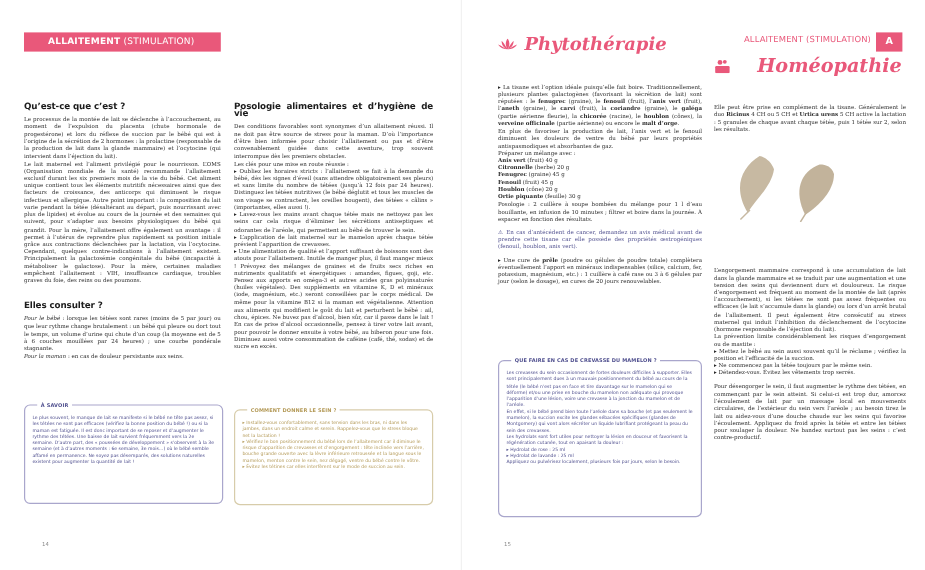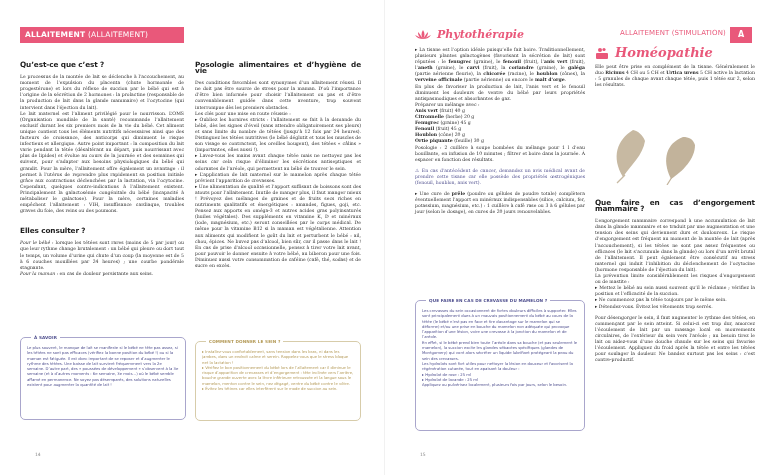--- a/index.html
+++ b/index.html
@@ -4,68 +4,68 @@
 <style>
   * { box-sizing: border-box; margin: 0; padding: 0; }
   html, body { width: 771px; height: 475px; background: #ffffff; overflow: hidden; }
   body { position: relative; font-family: "DejaVu Serif", serif; color: #2a2a2a; }
 
   .page { position: absolute; top: 0; height: 475px; }
   #page-left { left: 0; width: 385px; }
   #page-right { left: 385px; width: 386px; }
   .gutter { position: absolute; left: 384px; top: 0; width: 1px; height: 475px; background: #f1f1f1; }
 
-  .col { position: absolute; font-size: 4.6px; line-height: 6.1px; text-align: justify; }
+  .col { position: absolute; font-size: 4.6px; line-height: 6.1px; text-align: justify; margin-top: 24px; }
   .col p { margin-bottom: 0; }
 
   .section-bar {
     position: absolute; left: 20px; top: 27px; width: 164px; height: 16px;
     background: #e9587a; color: #fff; font-family: "DejaVu Sans", sans-serif;
     font-size: 7.5px; line-height: 16px; padding-left: 5px; letter-spacing: 0.2px;
   }
-  .section-bar b { font-weight: bold; }
+  .section-bar b { font-weight: bold; margin-left: 15px; }
   .section-bar span.light { font-weight: normal; }
 
   .h2 { font-family: "DejaVu Sans", sans-serif; font-weight: bold; font-size: 7.3px; color: #1d1d1d; margin: 0 0 6px 0; letter-spacing: -0.1px; }
 
   .box {
     position: absolute; border-radius: 5px; padding: 7px 6px 5px 6px;
     font-family: "DejaVu Sans", sans-serif; font-size: 3.8px; line-height: 5.3px;
   }
   .box .box-title {
     position: absolute; top: -3px; left: 10px; background: #fff; padding: 0 3px;
     font-weight: bold; font-size: 4.2px; letter-spacing: 0.1px;
   }
   .box.lavender { border: 1px solid #a9a6cc; color: #4f4f8e; }
   .box.lavender .box-title { color: #4f4f8e; }
   .box.beige { border: 1px solid #d7ccaa; color: #b49a58; }
   .box.beige .box-title { color: #b49a58; }
 
   .page-num { position: absolute; top: 452px; font-family: "DejaVu Sans", sans-serif; font-size: 4.5px; color: #888; }
 
-  .phyto-title { position: absolute; left: 30px; top: 28px; font-family: "DejaVu Serif", serif; font-style: italic; font-weight: bold; color: #e9587a; font-size: 11px; display: flex; align-items: center; gap: 6px; }
-  .homeo-title { position: absolute; left: 210px; top: 45px; font-family: "DejaVu Serif", serif; font-style: italic; font-weight: bold; color: #e9587a; font-size: 13px; display: flex; align-items: center; gap: 6px; }
+  .phyto-title { position: absolute; left: 30px; top: 28px; font-family: "DejaVu Serif", serif; font-style: italic; font-weight: bold; color: #e9587a; font-size: 15px; display: flex; align-items: center; gap: 6px; }
+  .homeo-title { position: absolute; left: 210px; top: 45px; font-family: "DejaVu Serif", serif; font-style: italic; font-weight: bold; color: #e9587a; font-size: 16px; display: flex; align-items: center; gap: 22px; }
   .icon svg { display: block; }
 
   .right-header { position: absolute; left: 235px; top: 29px; font-family: "DejaVu Sans", sans-serif; font-size: 7px; color: #e9587a; letter-spacing: 0.1px; }
   .letter-tab { position: absolute; left: 345px; top: 27px; width: 22px; height: 16px; background: #e9587a; color: #fff; font-family: "DejaVu Sans", sans-serif; font-weight: bold; font-size: 8px; line-height: 16px; text-align: center; }
 
   .warn { color: #4f4f8e; }
   .leaves { position: absolute; left: 218px; top: 125px; width: 110px; height: 60px; }
   .bullet::before { content: "▸ "; }
 </style>
 </head>
 <body>
 
 <div class="gutter"></div>
 
 <div class="page" id="page-left">
   <div class="section-bar">
     <b>ALLAITEMENT</b>
-    <span class="light">(ALLAITEMENT)</span>
+    <span class="light">(STIMULATION)</span>
   </div>
 
   <div class="col" style="left:20px; top:62px; width:164px;">
     <div class="h2">Qu’est-ce que c’est ?</div>
     <p>Le processus de la montée de lait se déclenche à l’accouchement, au moment de l’expulsion du placenta (chute hormonale de progestérone) et lors du réflexe de succion par le bébé qui est à l’origine de la sécrétion de 2 hormones : la prolactine (responsable de la production de lait dans la glande mammaire) et l’ocytocine (qui intervient dans l’éjection du lait).</p>
     <p>Le lait maternel est l’aliment privilégié pour le nourrisson. L’OMS (Organisation mondiale de la santé) recommande l’allaitement exclusif durant les six premiers mois de la vie du bébé. Cet aliment unique contient tous les éléments nutritifs nécessaires ainsi que des facteurs de croissance, des anticorps qui diminuent le risque infectieux et allergique. Autre point important : la composition du lait varie pendant la tétée (désaltérant au départ, puis nourrissant avec plus de lipides) et évolue au cours de la journée et des semaines qui suivent, pour s’adapter aux besoins physiologiques du bébé qui grandit. Pour la mère, l’allaitement offre également un avantage : il permet à l’utérus de reprendre plus rapidement sa position initiale grâce aux contractions déclenchées par la lactation, via l’ocytocine. Cependant, quelques contre-indications à l’allaitement existent. Principalement la galactosémie congénitale du bébé (incapacité à métaboliser le galactose). Pour la mère, certaines maladies empêchent l’allaitement : VIH, insuffisance cardiaque, troubles graves du foie, des reins ou des poumons.</p>
     <div class="h2" style="margin-top:14px;">Elles consulter ?</div>
     <p><i>Pour le bébé</i><span> : lorsque les tétées sont rares (moins de 5 par jour) ou que leur rythme change brutalement : un bébé qui pleure ou dort tout le temps, un volume d’urine qui chute d’un coup (la moyenne est de 5 à 6 couches mouillées par 24 heures) ; une courbe pondérale stagnante.</span></p>
     <p><i>Pour la maman</i><span> : en cas de douleur persistante aux seins.</span></p>
   </div>
@@ -151,21 +151,20 @@
   </div>
 
   <svg class="leaves" viewBox="0 0 110 60">
     <path d="M30 5 C14 15 8 32 20 52 C28 40 40 30 42 16 C40 10 35 6 30 5Z" fill="#c7b9a2"></path>
     <path d="M22 50 L14 58" stroke="#c7b9a2" stroke-width="1.2"></path>
     <path d="M80 12 C64 18 58 34 68 54 C80 46 92 34 92 20 C90 14 86 12 80 12Z" fill="#c2b39b"></path>
     <path d="M69 52 L64 60" stroke="#c2b39b" stroke-width="1.2"></path>
   </svg>
 
   <div class="col" style="left:210px; top:200px; width:160px;">
-    <div class="h2">Que faire en cas d’engorgement mammaire ?</div>
     <p>L’engorgement mammaire correspond à une accumulation de lait dans la glande mammaire et se traduit par une augmentation et une tension des seins qui deviennent durs et douloureux. Le risque d’engorgement est fréquent au moment de la montée de lait (après l’accouchement), si les tétées ne sont pas assez fréquentes ou efficaces (le lait s’accumule dans la glande) ou lors d’un arrêt brutal de l’allaitement. Il peut également être consécutif au stress maternel qui induit l’inhibition du déclenchement de l’ocytocine (hormone responsable de l’éjection du lait).</p>
     <p>La prévention limite considérablement les risques d’engorgement ou de mastite :</p>
     <p class="bullet">Mettez le bébé au sein aussi souvent qu’il le réclame ; vérifiez la position et l’efficacité de la succion.</p>
     <p class="bullet">Ne commencez pas la tétée toujours par le même sein.</p>
     <p class="bullet">Détendez-vous. Évitez les vêtements trop serrés.</p>
     <p style="margin-top:5px;">Pour désengorger le sein, il faut augmenter le rythme des tétées, en commençant par le sein atteint. Si celui-ci est trop dur, amorcez l’écoulement de lait par un massage local en mouvements circulaires, de l’extérieur du sein vers l’aréole ; au besoin tirez le lait ou aidez-vous d’une douche chaude sur les seins qui favorise l’écoulement. Appliquez du froid après la tétée et entre les tétées pour soulager la douleur. Ne bandez surtout pas les seins : c’est contre-productif.</p>
   </div>
 
   <div class="page-num" style="left:35px;">15</div>
 </div>

